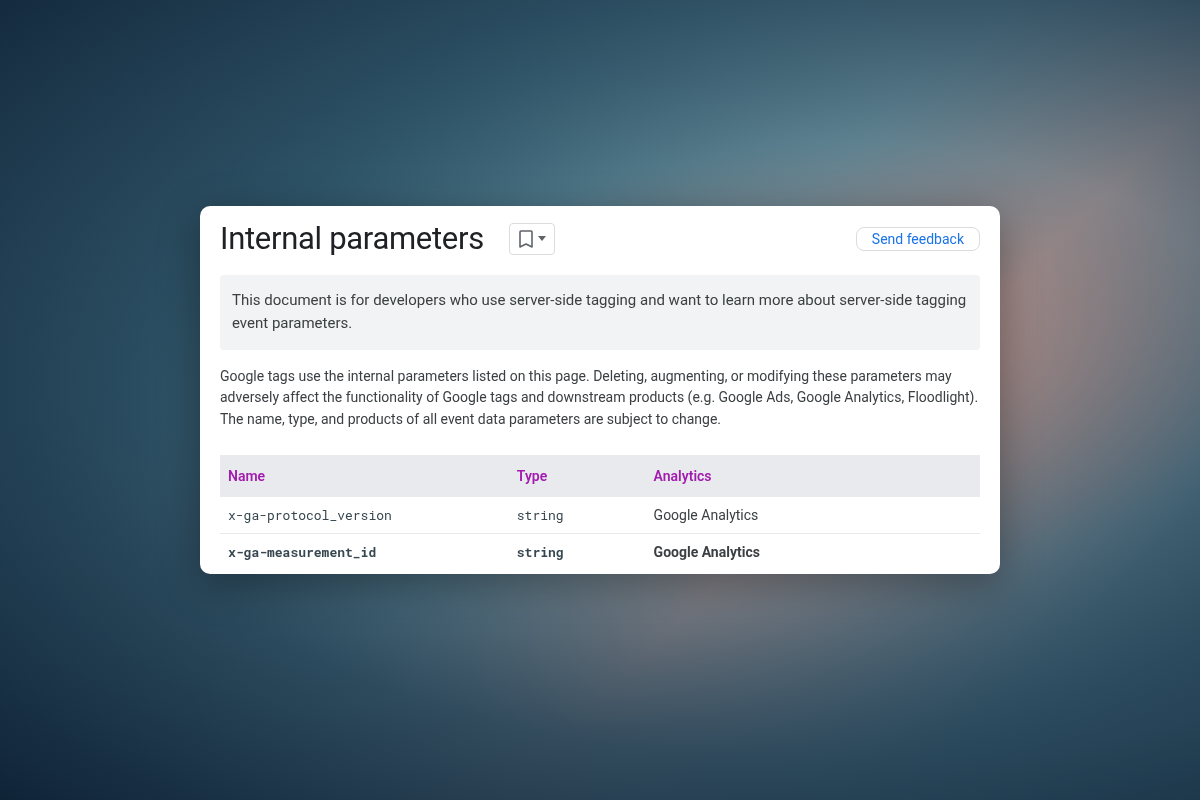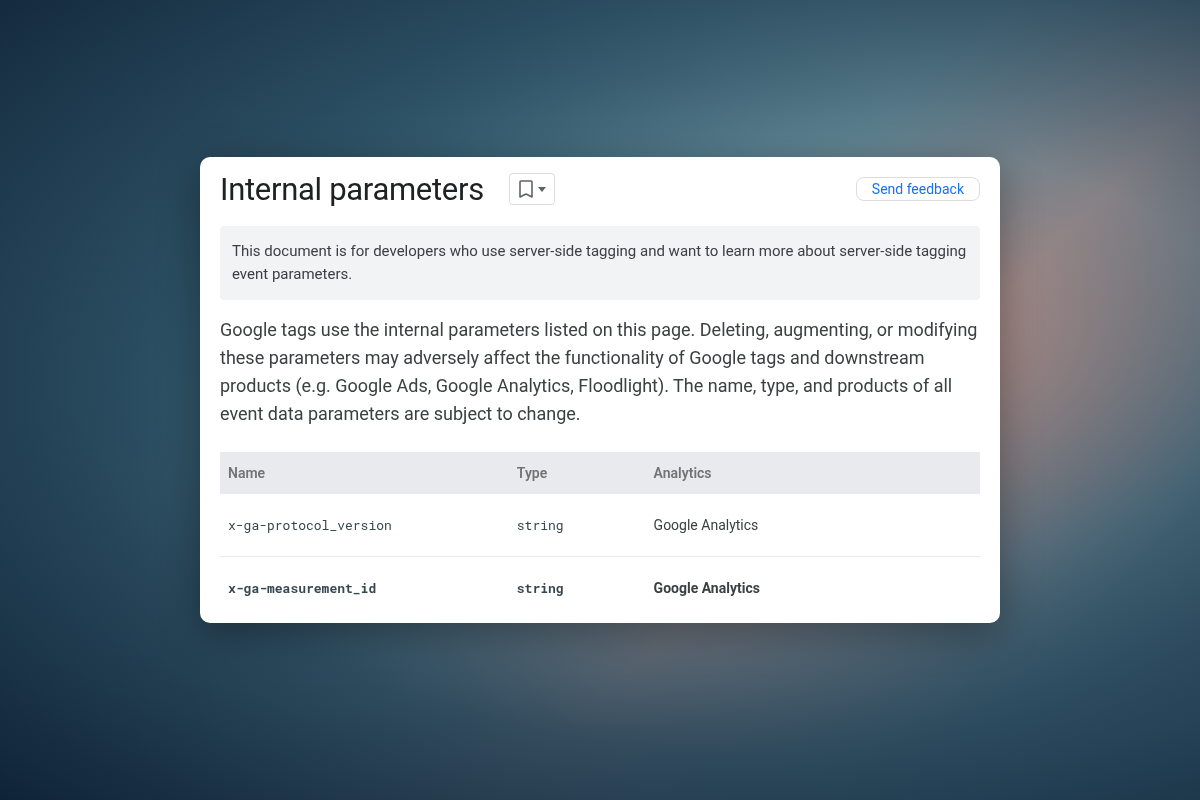--- a/index.html
+++ b/index.html
@@ -66,40 +66,40 @@
       background: #f1f3f4;
       border-radius: 4px;
       padding: 14px 12px;
       color: #3c4043;
       font-size: 15px;
       line-height: 1.55;
     }
     .body-text {
       margin: 0 20px 24px 20px;
       color: #3c4043;
-      font-size: 18px;
+      font-size: 14px;
       line-height: 1.55;
     }
     table {
       width: calc(100% - 40px);
       margin: 0 20px 4px 20px;
       border-collapse: collapse;
       font-size: 14px;
     }
     thead tr {
       background: #e8eaed;
     }
     th {
       text-align: left;
       font-weight: 600;
-      color: #737373;
+      color: #a21caf;
       padding: 13px 8px;
     }
     td {
-      padding: 22px 8px;
+      padding: 9px 8px;
       border-bottom: 1px solid #e8eaed;
       color: #3c4043;
     }
     td.mono {
       font-family: 'Roboto Mono', Menlo, Consolas, monospace;
       font-size: 13px;
       color: #37474f;
     }
     .col-name { width: 38%; }
     .col-type { width: 18%; }

